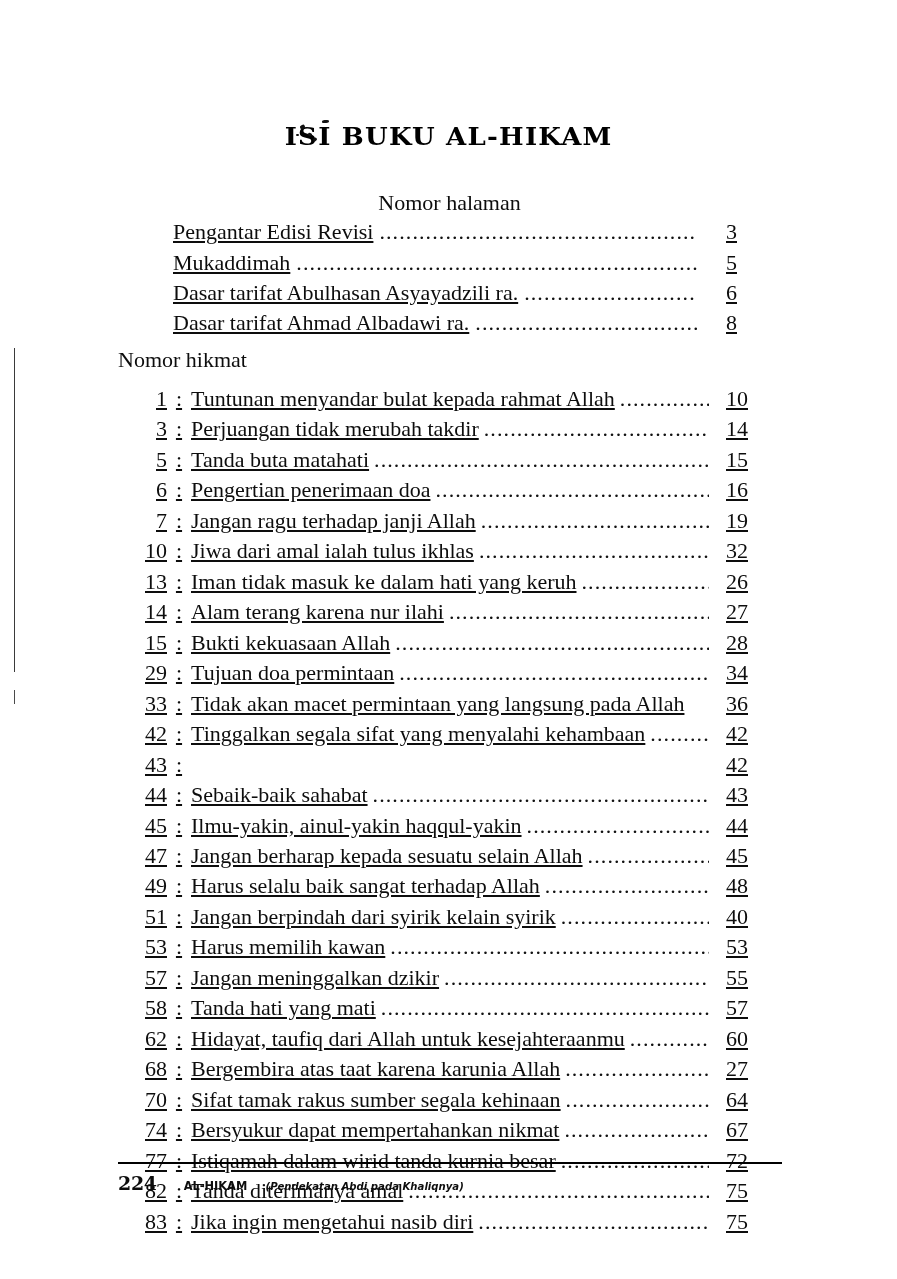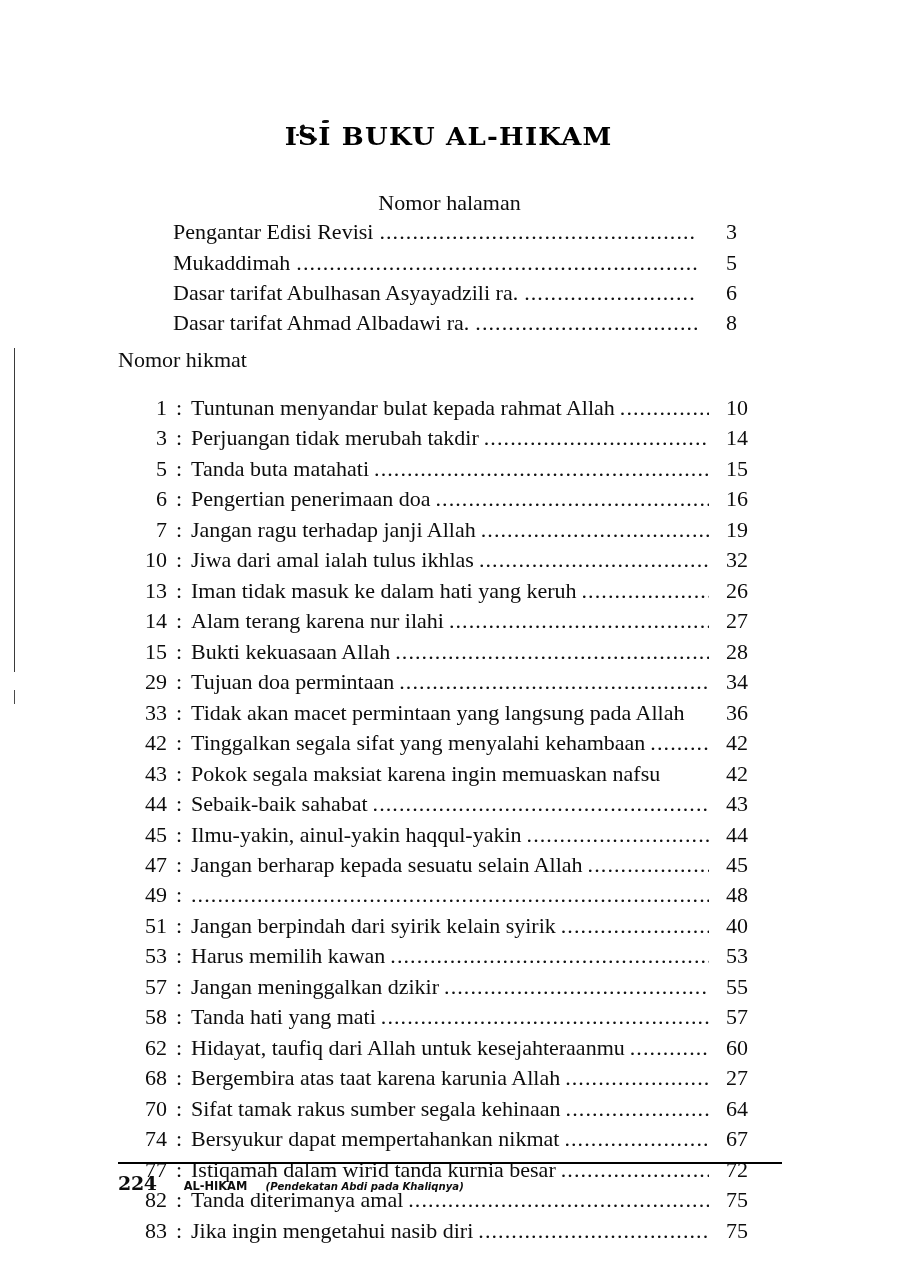--- a/index.html
+++ b/index.html
@@ -80,31 +80,32 @@
     text-align: center;
     line-height: 1.32;
     padding-right: 1px;
     white-space: nowrap;
   }
 
   .section-head {
     font-size: 22px;
     line-height: 1.32;
     margin-top: 6px;
-    margin-bottom: 19px;
+    margin-bottom: 10px;
     white-space: nowrap;
   }
 
   
   .row {
     display: flex;
     align-items: center;
     font-size: 22px;
     line-height: 1.385;
     white-space: nowrap;
+    text-decoration: underline;
   }
 
   .row .num {
     width: 49px;
     flex: 0 0 49px;
     text-align: right;
     padding-right: 0;
   }
   .row .colon {
     width: 24px;
@@ -317,21 +318,20 @@
         <div class="row">
           <span class="num">42</span>
           <span class="colon">:</span>
           <span class="label">Tinggalkan segala sifat yang menyalahi kehambaan</span>
           <span class="leader"></span>
           <span class="page-num">42</span>
         </div>
         <div class="row no-leader">
           <span class="num">43</span>
           <span class="colon">:</span>
-          <span class="label">Pokok  segala maksiat karena ingin memuaskan nafsu</span>
           <span class="leader"></span>
           <span class="page-num">42</span>
         </div>
         <div class="row">
           <span class="num">44</span>
           <span class="colon">:</span>
           <span class="label">Sebaik-baik sahabat</span>
           <span class="leader"></span>
           <span class="page-num">43</span>
         </div>
@@ -345,20 +345,21 @@
         <div class="row">
           <span class="num">47</span>
           <span class="colon">:</span>
           <span class="label">Jangan berharap kepada sesuatu selain Allah</span>
           <span class="leader"></span>
           <span class="page-num">45</span>
         </div>
         <div class="row">
           <span class="num">49</span>
           <span class="colon">:</span>
+          <span class="label">Harus selalu baik sangat terhadap Allah</span>
           <span class="leader"></span>
           <span class="page-num">48</span>
         </div>
         <div class="row">
           <span class="num">51</span>
           <span class="colon">:</span>
           <span class="label">Jangan berpindah dari syirik kelain syirik</span>
           <span class="leader"></span>
           <span class="page-num">40</span>
         </div>

